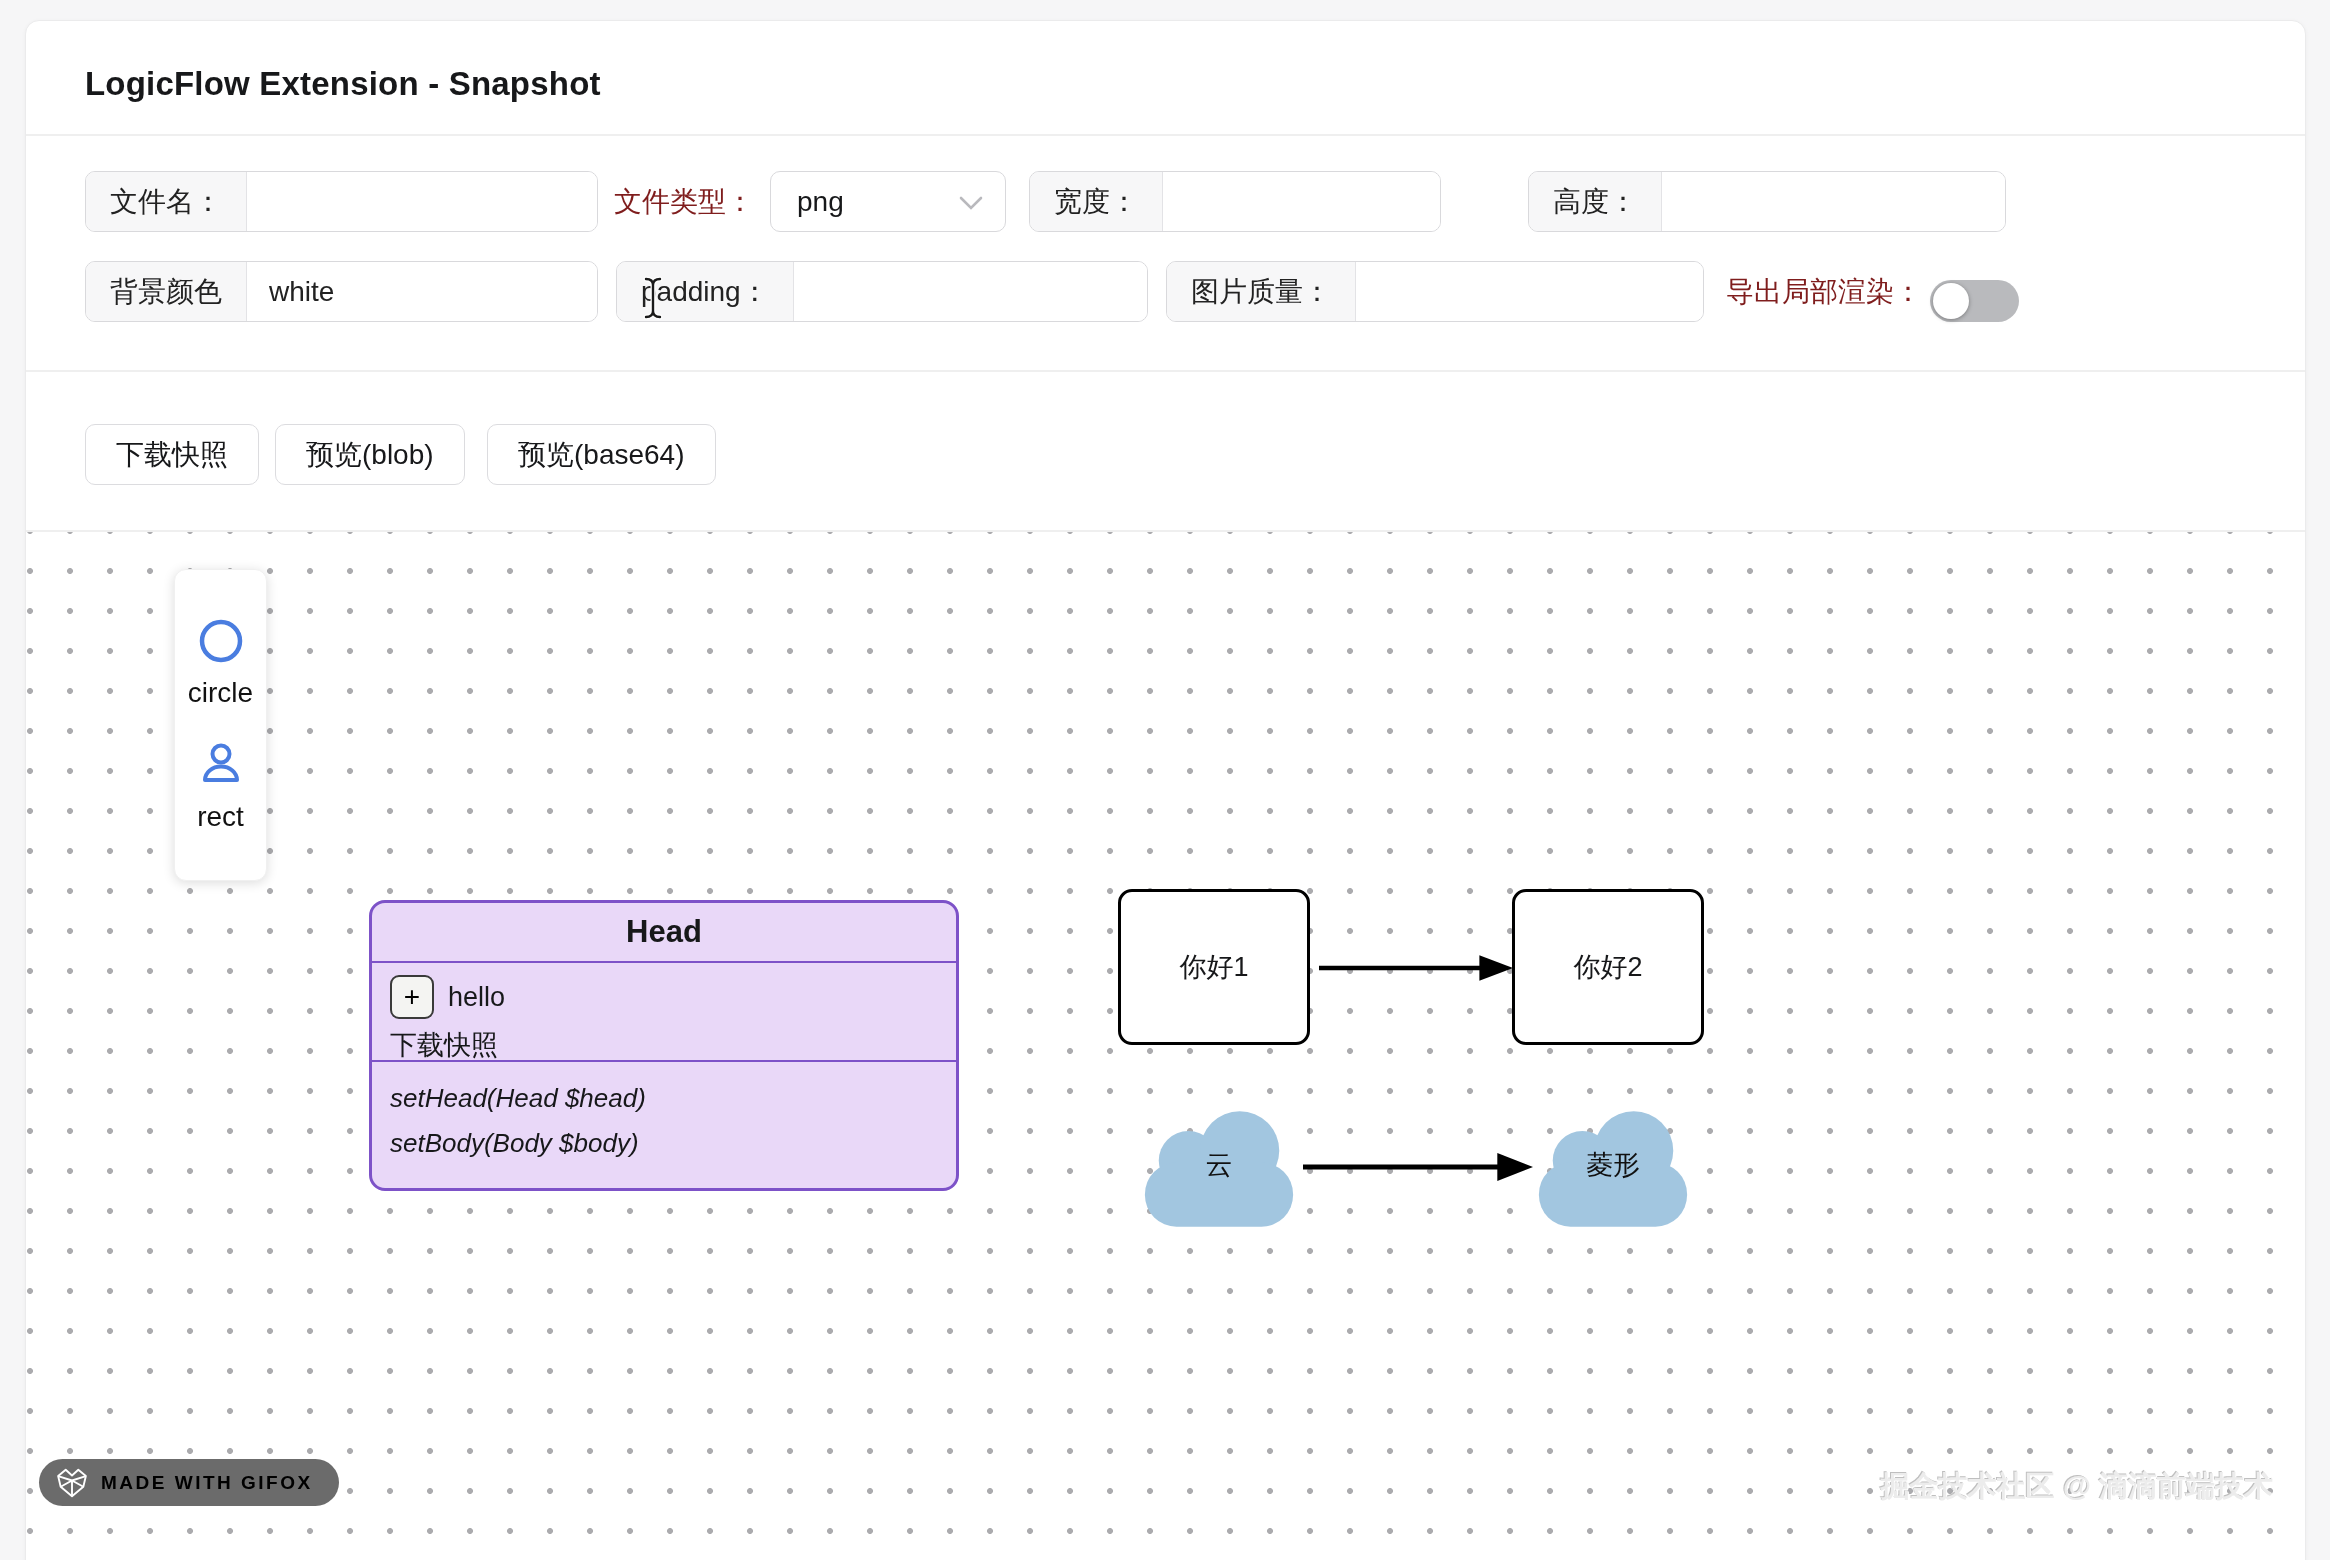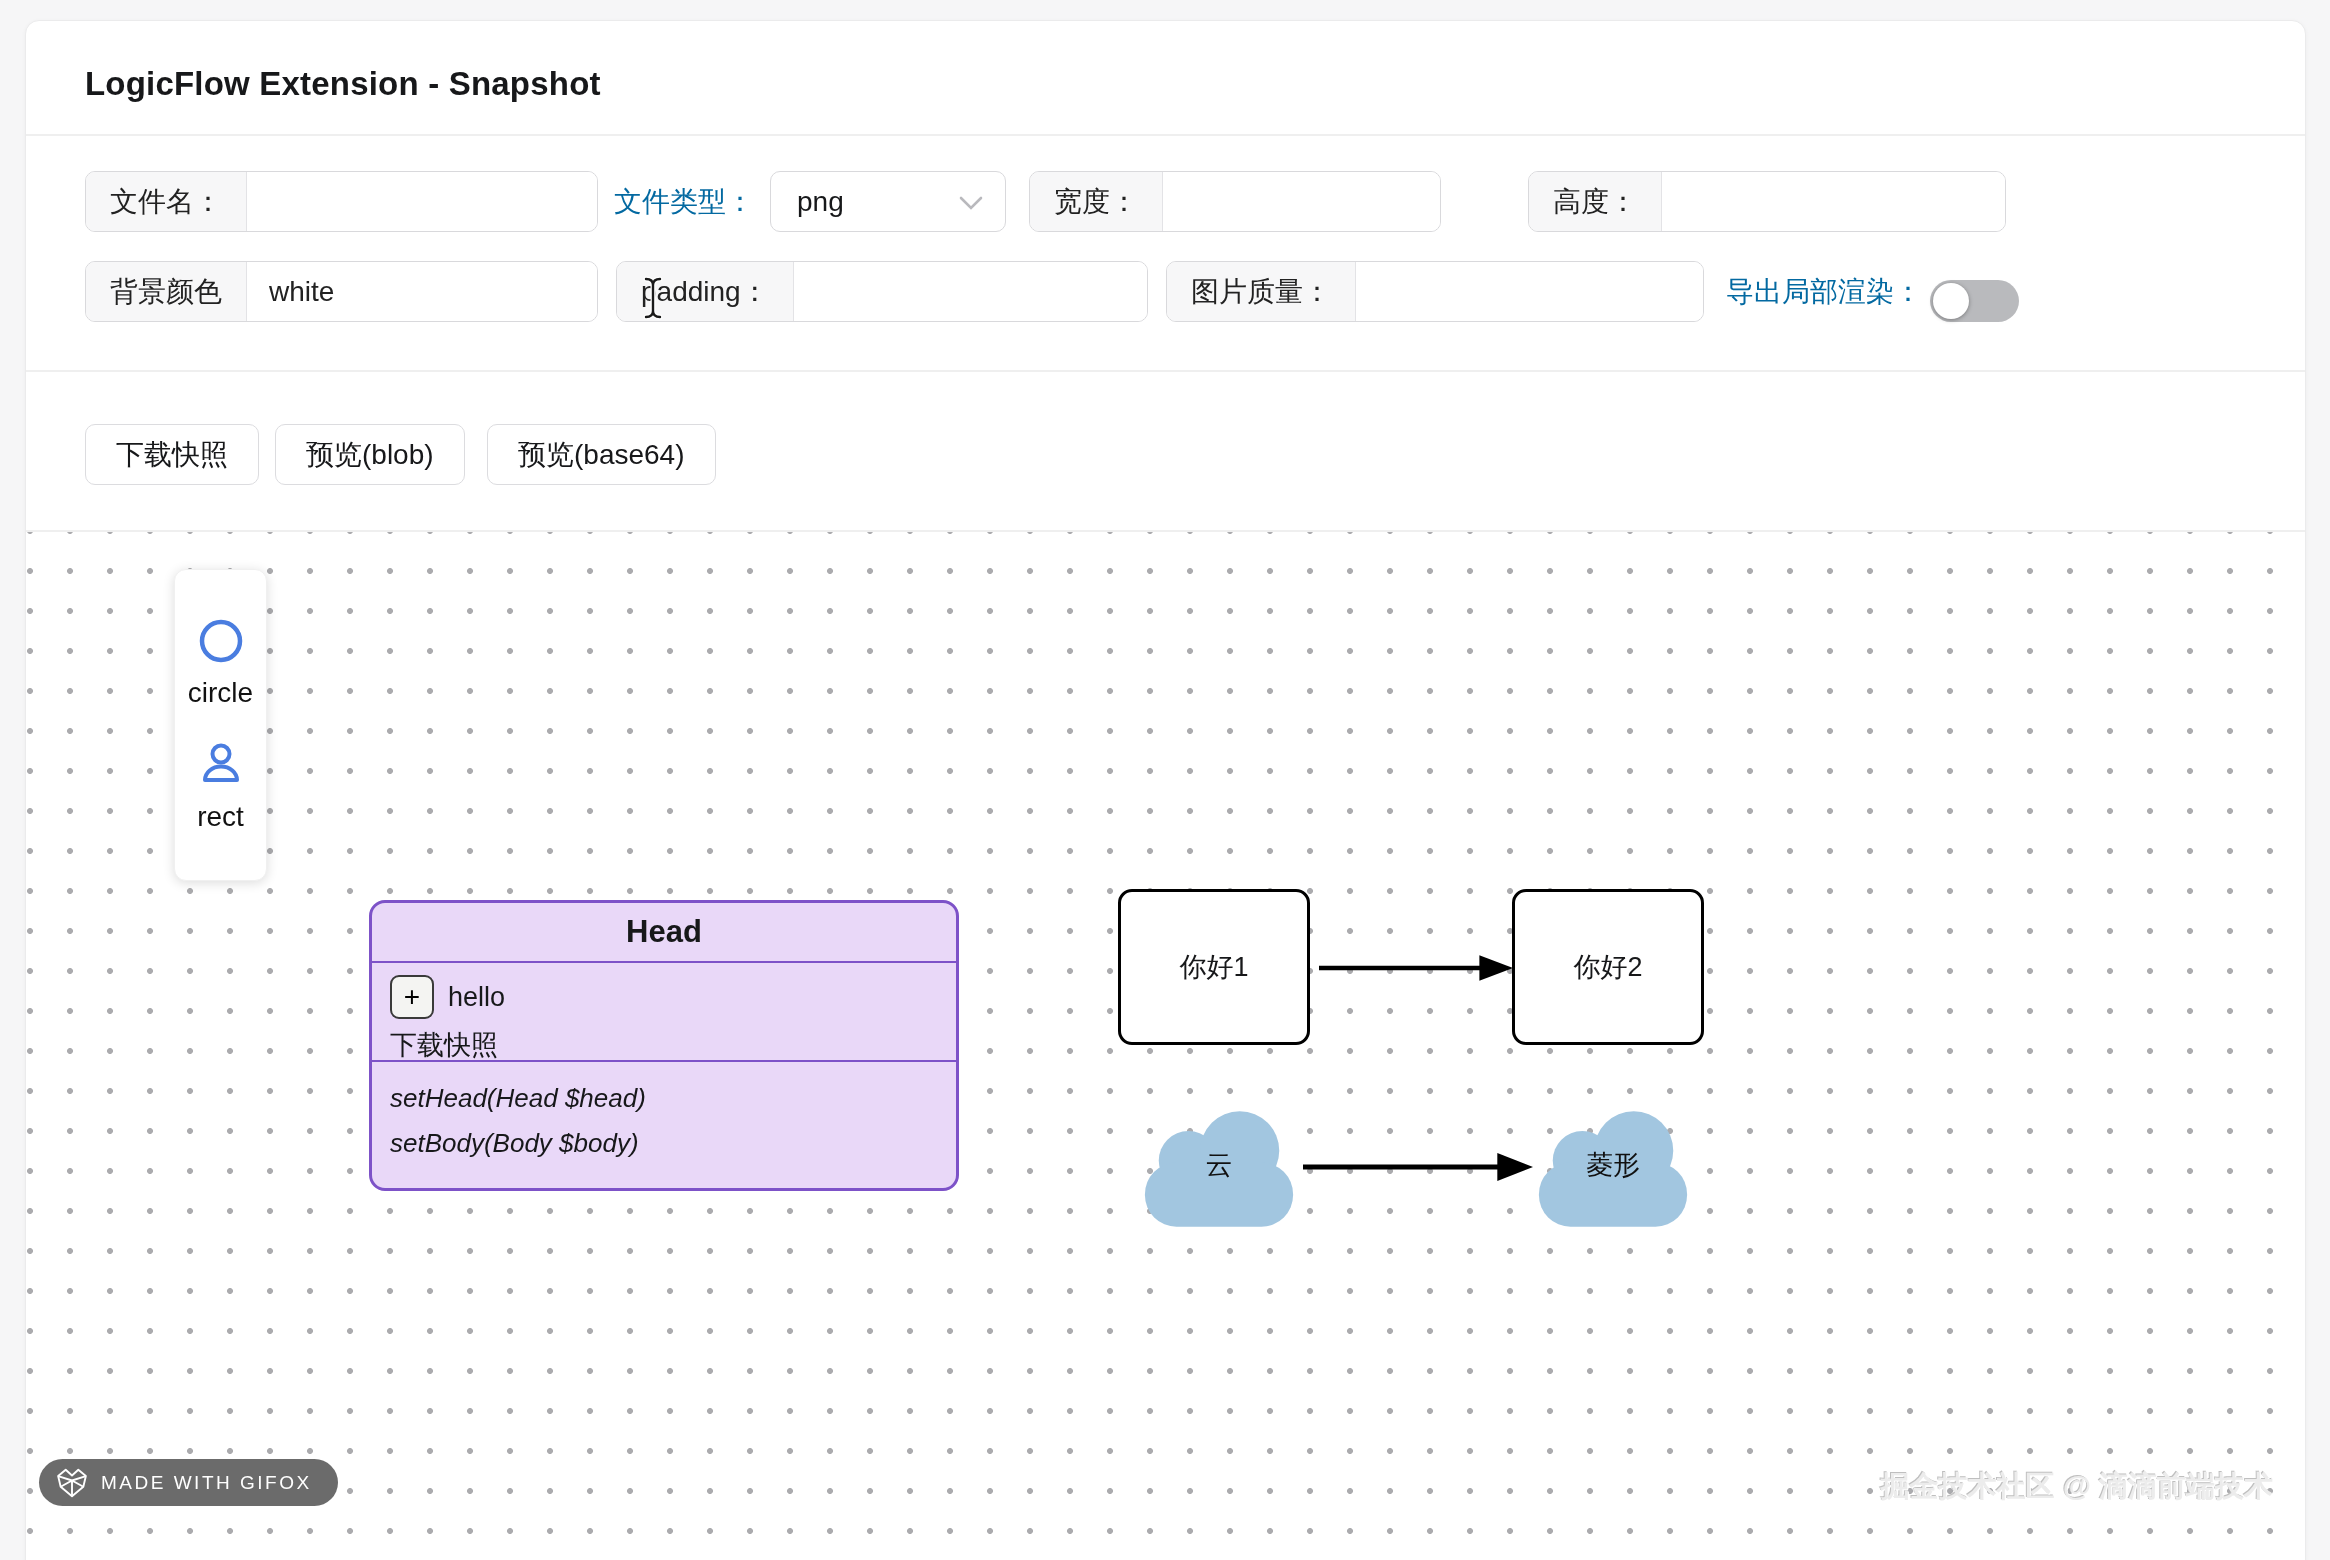--- a/index.html
+++ b/index.html
@@ -14,21 +14,21 @@
   .divider { position:absolute; left:0; right:0; height:2px; background:#efefef; }
   .d1 { top:113px; } .d2 { top:349px; } .d3 { top:509px; }
 
   
   .igroup { position:absolute; height:61px; display:flex; align-items:stretch;
     border:1.5px solid #d9d9dc; border-radius:10px; background:#fff; overflow:hidden; }
   .iaddon { display:flex; align-items:center; padding:0 24px; background:#f7f7f8;
     border-right:1.5px solid #e3e3e6; font-size:28px; color:#222; white-space:nowrap; }
   .ifield { flex:1; border:none; outline:none; font-size:28px; padding:0 22px;
     font-family:inherit; color:#222; background:#fff; min-width:0; }
-  .flabel { position:absolute; font-size:28px; color:#0369a1; line-height:61px; white-space:nowrap; }
+  .flabel { position:absolute; font-size:28px; color:#7f1d1d; line-height:61px; white-space:nowrap; }
 
   .select { position:absolute; height:61px; border:1.5px solid #d9d9dc; border-radius:10px;
     background:#fff; display:flex; align-items:center; padding:0 26px; font-size:28px; cursor:pointer; }
   .select .chev { position:absolute; right:22px; top:24px; }
 
   .toggle { position:absolute; width:89px; height:42px; border-radius:21px; background:#b9babd; cursor:pointer; }
   .toggle .knob { position:absolute; left:3px; top:3px; width:36px; height:36px; border-radius:50%;
     background:#fff; box-shadow:0 1px 4px rgba(0,0,0,.35); }
 
   .btn { position:absolute; height:61px; background:#fff; border:1.5px solid #dcdcdf;
@@ -63,21 +63,21 @@
 
   .cloud-node { position:absolute; width:160px; height:124px; cursor:move; }
   .cloud-node svg { position:absolute; inset:0; }
   .cloud-label { position:absolute; inset:0; display:flex; align-items:center; justify-content:center;
     font-size:27px; color:#111; padding-bottom:6px; }
 
   .edge { position:absolute; pointer-events:none; }
 
   .gifox { position:absolute; left:13px; top:927px; height:47px; padding:0 26px 0 16px; background:#6b6b6b;
     border-radius:24px; display:flex; align-items:center; gap:12px; }
-  .gifox-text { color:#ffffff; font-size:19px; font-weight:400; letter-spacing:2.5px; white-space:nowrap; }
+  .gifox-text { color:#000000; font-size:19px; font-weight:700; letter-spacing:2.5px; white-space:nowrap; }
 
   .watermark { position:absolute; right:32px; top:935px; font-size:29px; color:#ececec; white-space:nowrap;
     text-shadow:1px 1px 0 #ffffff, -1px -1px 0 #bfbfbf; font-weight:700; }
 
   .ibeam-cursor { position:absolute; left:612px; top:253px; }
 </style>
 </head>
 <body>
 
 <div class="card">

